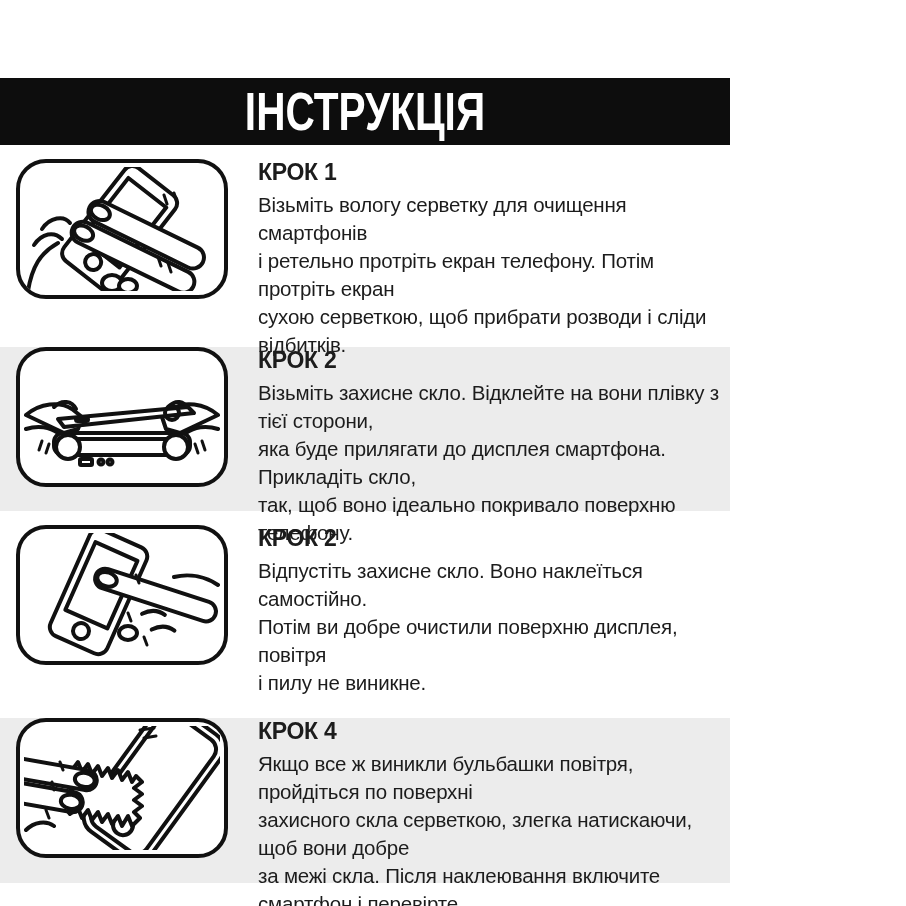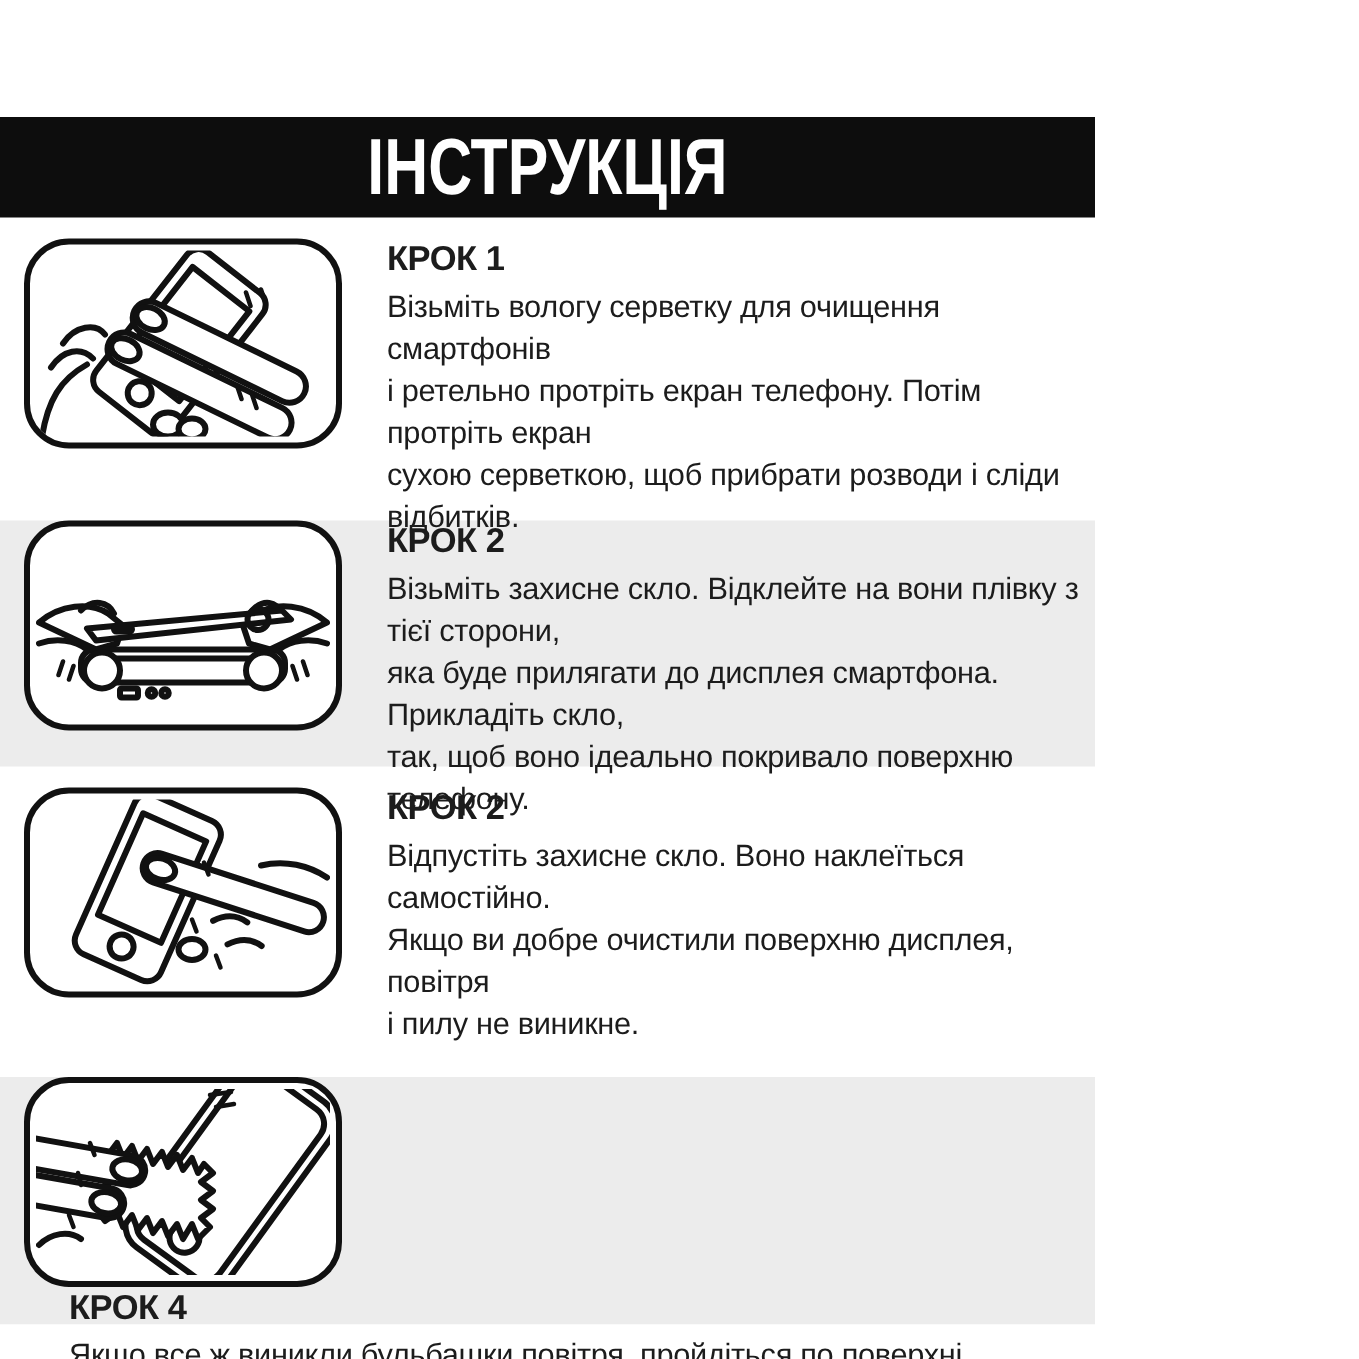--- a/index.html
+++ b/index.html
@@ -10,21 +10,21 @@
   body{font-family:"Liberation Sans", sans-serif; background:#fff;}
   .page{position:relative; width:730px; height:906px; background:var(--page-bg); overflow:hidden;}
   .top-gap{height:78px; background:var(--page-bg);}
   .topbar{height:67px; background:var(--bar-bg); display:flex; align-items:center; justify-content:center;}
   .title{color:var(--bar-text); font-weight:700; font-size:52px; letter-spacing:0px;
          display:inline-block; transform:scaleX(0.78) scaleY(1.02); white-space:nowrap;}
   .step{display:flex; padding-left:16px; box-sizing:border-box;margin-top:14px;}
   .s1{height:174px; background:var(--page-bg);}
   .s2{height:164px; background:var(--band-gray);}
   .s3{height:179px; background:var(--page-bg);}
-  .s4{height:165px; background:var(--band-gray);flex-direction:column;}
+  .s4{height:165px; background:var(--band-gray);}
   .bottom-gap{height:79px; background:var(--page-bg);}
   .illus{flex:0 0 auto; width:204px; height:132px; border:4px solid var(--line-art);
          border-radius:30px; background:#fff; overflow:hidden; display:flex;
          align-items:center; justify-content:center;}
   .illus svg{display:block;}
   .copy{margin-left:30px; width:660px;}
   .step-heading{margin:0 0 5px 0; font-size:23px; font-weight:700; color:var(--text); letter-spacing:-0.3px;}
   .step-text{margin:0; font-size:20.5px; line-height:28px; color:var(--text);
              letter-spacing:-0.2px; white-space:pre-line;}
   
@@ -115,21 +115,21 @@
           <rect class="f" x="66" y="52" width="126" height="20" rx="10"></rect>
           <ellipse cx="78" cy="62" rx="10" ry="7"></ellipse>
           <path d="M122,84 q10,-10 22,-6 M136,96 q10,-10 22,-6"></path>
         </g>
         <path class="t" d="M112,42 l3,8 M104,80 l3,8 M120,104 l3,8"></path>
       </svg>
     </div>
     <div class="copy">
       <h2 class="step-heading">КРОК 2</h2>
       <p class="step-text">Відпустіть захисне скло. Воно наклеїться самостійно.
-Якщо ви добре очистили поверхню дисплея, повітря
+Потім ви добре очистили поверхню дисплея, повітря
 і пилу не виникне.</p>
     </div>
   </section>
 
   <section class="step s4">
     <div class="illus art">
       <svg width="196" height="124" viewBox="0 0 196 124">
         <g transform="rotate(36 120 60)">
           <rect class="f" x="86" y="-24" width="80" height="152" rx="18"></rect>
           <rect x="93" y="-17" width="66" height="138" rx="12"></rect>

